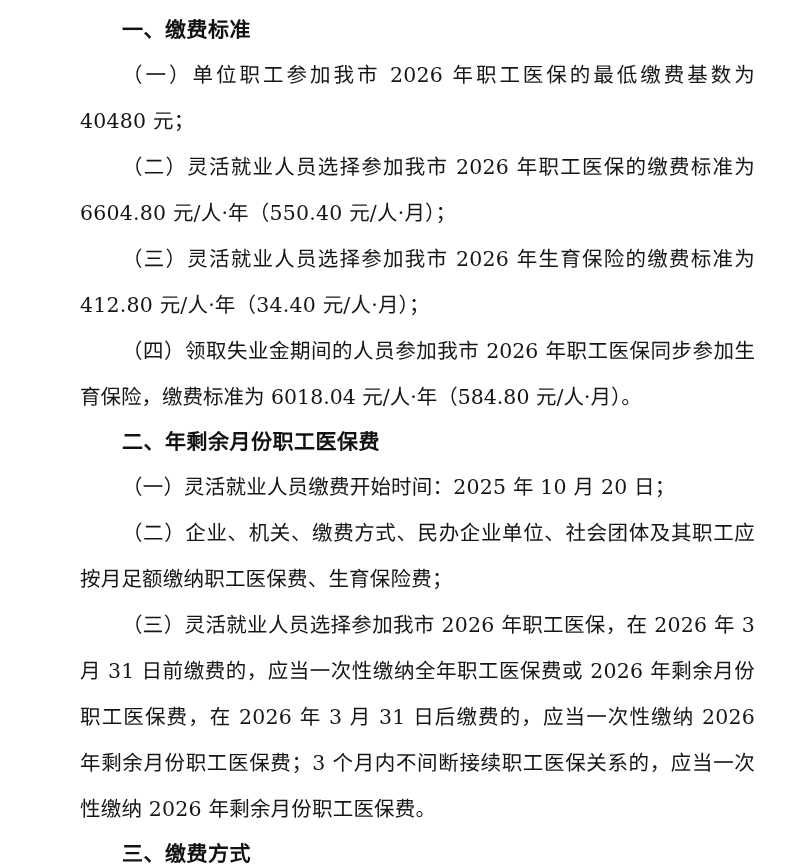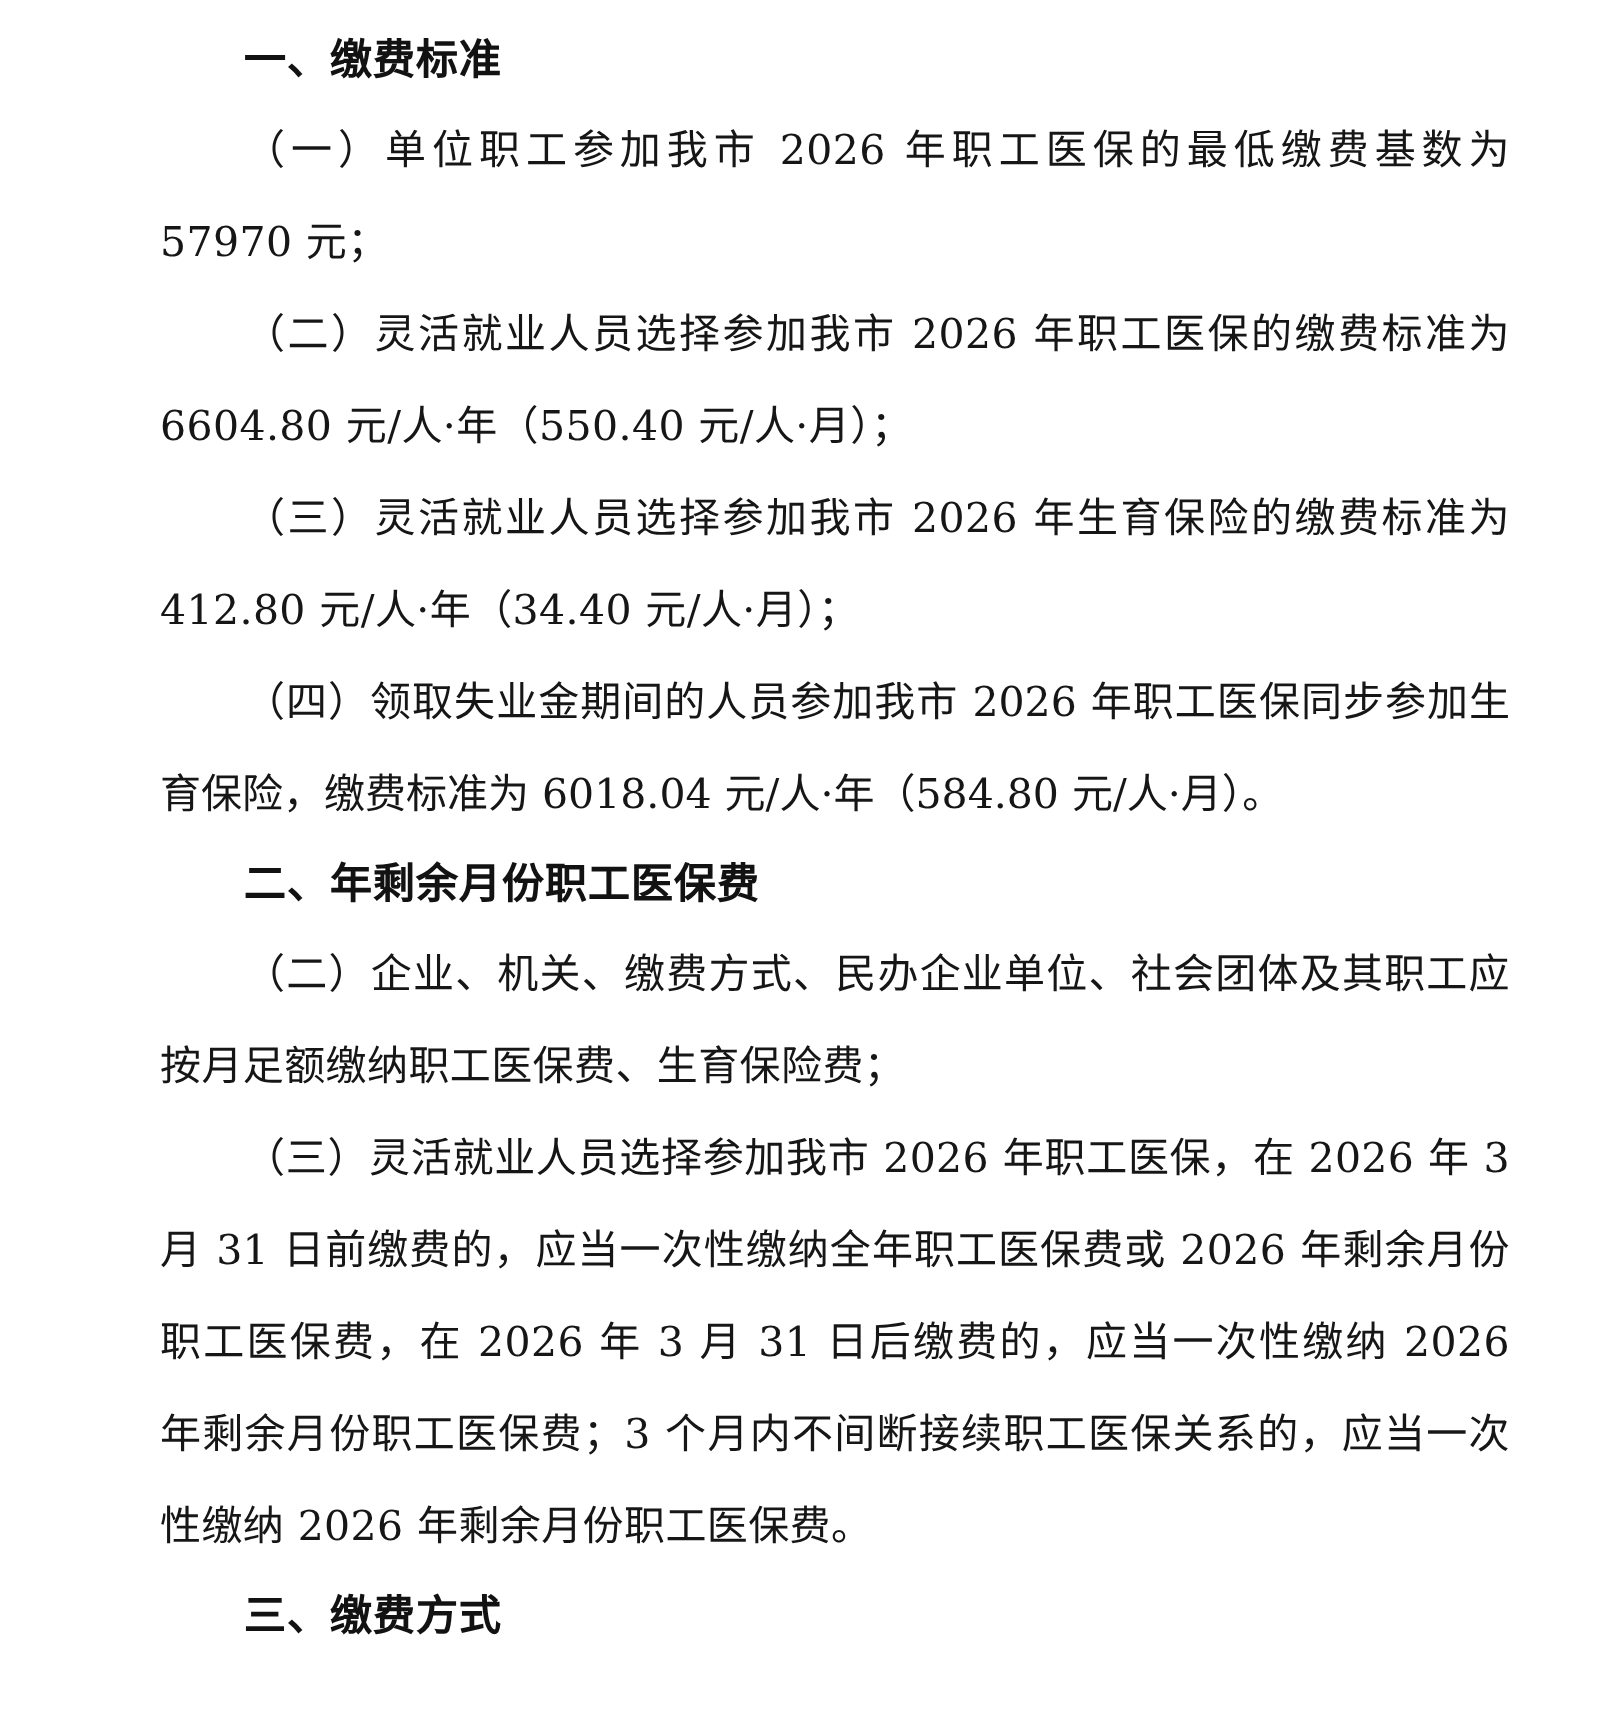--- a/index.html
+++ b/index.html
@@ -43,21 +43,22 @@
   }
   .para.tight {
     letter-spacing: 0px;
   }
 </style>
 </head>
 <body>
 
 <div class="page">
   <h2 class="heading">一、缴费标准</h2>
-  <p class="para">（一）单位职工参加我市 2026 年职工医保的最低缴费基数为 57970 元；</p>
+  <p class="para">（一）单位职工参加我市 2026 年职工医保的最低缴费基数为 40480 元；</p>
   <p class="para">（二）灵活就业人员选择参加我市 2026 年职工医保的缴费标准为 6604.80 元/人·年（550.40 元/人·月）；</p>
   <p class="para">（三）灵活就业人员选择参加我市 2026 年生育保险的缴费标准为 412.80 元/人·年（34.40 元/人·月）；</p>
   <p class="para tight">（四）领取失业金期间的人员参加我市 2026 年职工医保同步参加生育保险，缴费标准为 6018.04 元/人·年（584.80 元/人·月）。</p>
   <h2 class="heading">二、年剩余月份职工医保费</h2>
+  <p class="para">（一）灵活就业人员缴费开始时间：2025 年 10 月 20 日；</p>
   <p class="para">（二）企业、机关、缴费方式、民办企业单位、社会团体及其职工应按月足额缴纳职工医保费、生育保险费；</p>
   <p class="para">（三）灵活就业人员选择参加我市 2026 年职工医保，在 2026 年 3 月 31 日前缴费的，应当一次性缴纳全年职工医保费或 2026 年剩余月份职工医保费，在 2026 年 3 月 31 日后缴费的，应当一次性缴纳 2026 年剩余月份职工医保费；3 个月内不间断接续职工医保关系的，应当一次性缴纳 2026 年剩余月份职工医保费。</p>
   <h2 class="heading">三、缴费方式</h2>
 </div>
 
 </body></html>

